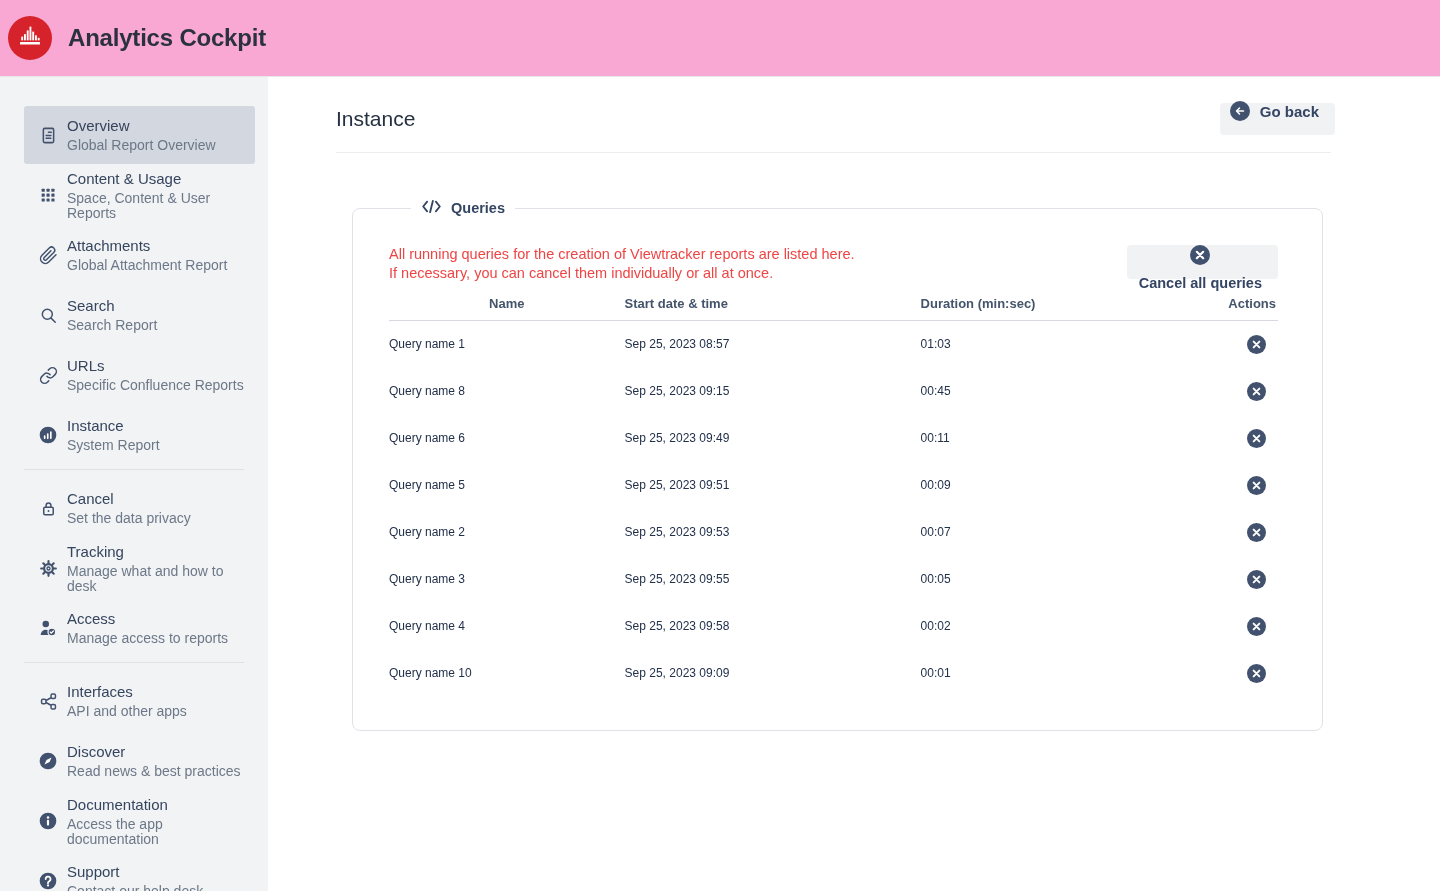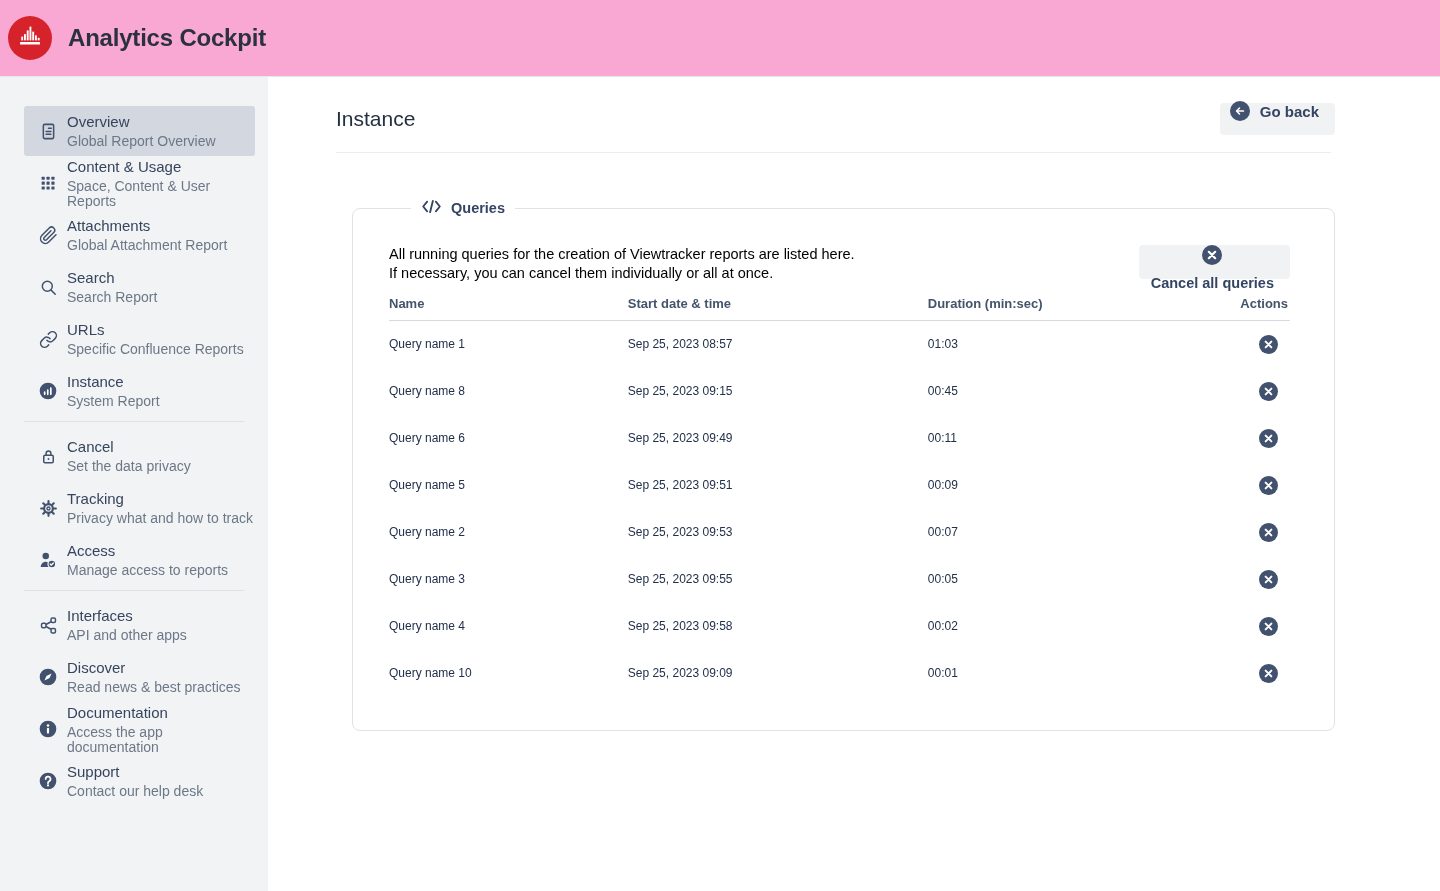--- a/index.html
+++ b/index.html
@@ -29,21 +29,21 @@
   
   .layout { display:flex; height:814px; }
 
   
   .sidebar {
     width:268px; flex:0 0 268px; background:#f2f3f5;
     padding-top:29px; height:100%;
   }
   .side-item {
     display:flex; align-items:center;
-    margin:0 13px 2px 24px; width:231px; height:50px;
+    margin:0 13px 2px 24px; width:231px; height:58px;
     padding-left:14px; border-radius:3px; cursor:pointer;
   }
   .side-item.selected { background:#d3d7df; }
   .side-icon {
     width:20px; height:20px; flex:0 0 20px;
     display:flex; align-items:center; justify-content:center;
   }
   .side-icon svg { display:block; }
   .side-txt { margin-left:9px; display:flex; flex-direction:column; }
   .side-label { font-size:15px; color:#36455e; line-height:18px; }
@@ -64,41 +64,41 @@
   }
   .dark-circle {
     width:20px; height:20px; border-radius:50%; background:#42526e;
     display:inline-flex; align-items:center; justify-content:center; flex:0 0 auto;
   }
   .dark-circle.sm { width:19px; height:19px; }
   .main-rule { border:none; border-top:1px solid #ebedf0; margin:17px 4px 0 0; }
 
   
   fieldset.queries {
-    margin:46px 0 0 16px; padding:8px 44px 33px 36px;
+    margin:46px 12px 0 16px; padding:8px 44px 33px 36px;
     border:1px solid #dfe2e7; border-radius:8px;
   }
   fieldset.queries legend {
     margin-left:22px; padding:0 10px;
     display:flex; align-items:center; gap:9px;
     font-size:14.5px; font-weight:bold; color:#344563;
   }
   .panel-top {
     margin-top:20px; display:flex; justify-content:space-between; align-items:flex-start;
   }
-  .desc { font-size:14.5px; line-height:18.5px; color:#000000; }
+  .desc { font-size:14.5px; line-height:18.5px; color:#ef4444; }
   .cancel-all { height:34px; font-size:14.5px; padding:0 16px 0 12px;flex-direction:column; }
 
   
   table.queries-table { width:100%; border-collapse:collapse; margin-top:14px; }
   .queries-table th {
     text-align:left; font-size:13px; font-weight:bold; color:#44546b;
     padding:0 0 9px 0; border-bottom:1.5px solid #d6dae0;
   }
-  .queries-table th.c-name { width:26.5%; }
+  .queries-table th.c-name { width:26.5%;text-align:center; }
   .queries-table th.c-date { width:33.3%; }
   .queries-table th.c-dur  { width:25.7%; }
   .queries-table th.c-act  { width:14.5%; text-align:right; padding-right:2px; }
   .queries-table td { height:47px; font-size:12px; color:#22304a; padding:0; }
   .queries-table td.c-act { text-align:right; padding-right:12px; }
   .row-cancel-btn { background:none; border:none; padding:0; cursor:pointer; line-height:0; }
 </style>
 </head>
 <body>
 
@@ -223,21 +223,21 @@
           <svg width="19" height="19" viewBox="0 0 24 24" fill="none" stroke="#42526e">
             <g stroke-width="2.7" stroke-linecap="round">
               <path d="M18.3 12h3M16.45 16.45l2.13 2.13M12 18.3v3M7.55 16.45l-2.13 2.13M5.7 12h-3M7.55 7.55 5.42 5.42M12 5.7v-3M16.45 7.55l2.13-2.13"></path>
             </g>
             <circle cx="12" cy="12" r="5.5" stroke-width="2.7"></circle>
             <circle cx="12" cy="12" r="1.9" stroke-width="1.7"></circle>
           </svg>
         </span>
         <span class="side-txt">
           <span class="side-label">Tracking</span>
-          <span class="side-sub">Privacy what and how to track</span>
+          <span class="side-sub">Manage what and how to desk</span>
         </span>
       </div>
       <div class="side-item">
         <span class="side-icon">
           <svg width="20" height="20" viewBox="0 0 24 24">
             <circle cx="9.3" cy="7.3" r="3.9" fill="#42526e"></circle>
             <path d="M3.2 20.3c.2-3.6 2.9-6.3 6.1-6.3 2 0 3.8.9 4.9 2.4l-1.2 3.9z" fill="#42526e"></path>
             <circle cx="16.6" cy="16.8" r="4.6" fill="#42526e" stroke="#f2f3f5" stroke-width="1.5"></circle>
             <path d="M14.7 16.9l1.3 1.3 2.4-2.6" stroke="#fff" stroke-width="1.6" fill="none" stroke-linecap="round" stroke-linejoin="round"></path>
           </svg>

